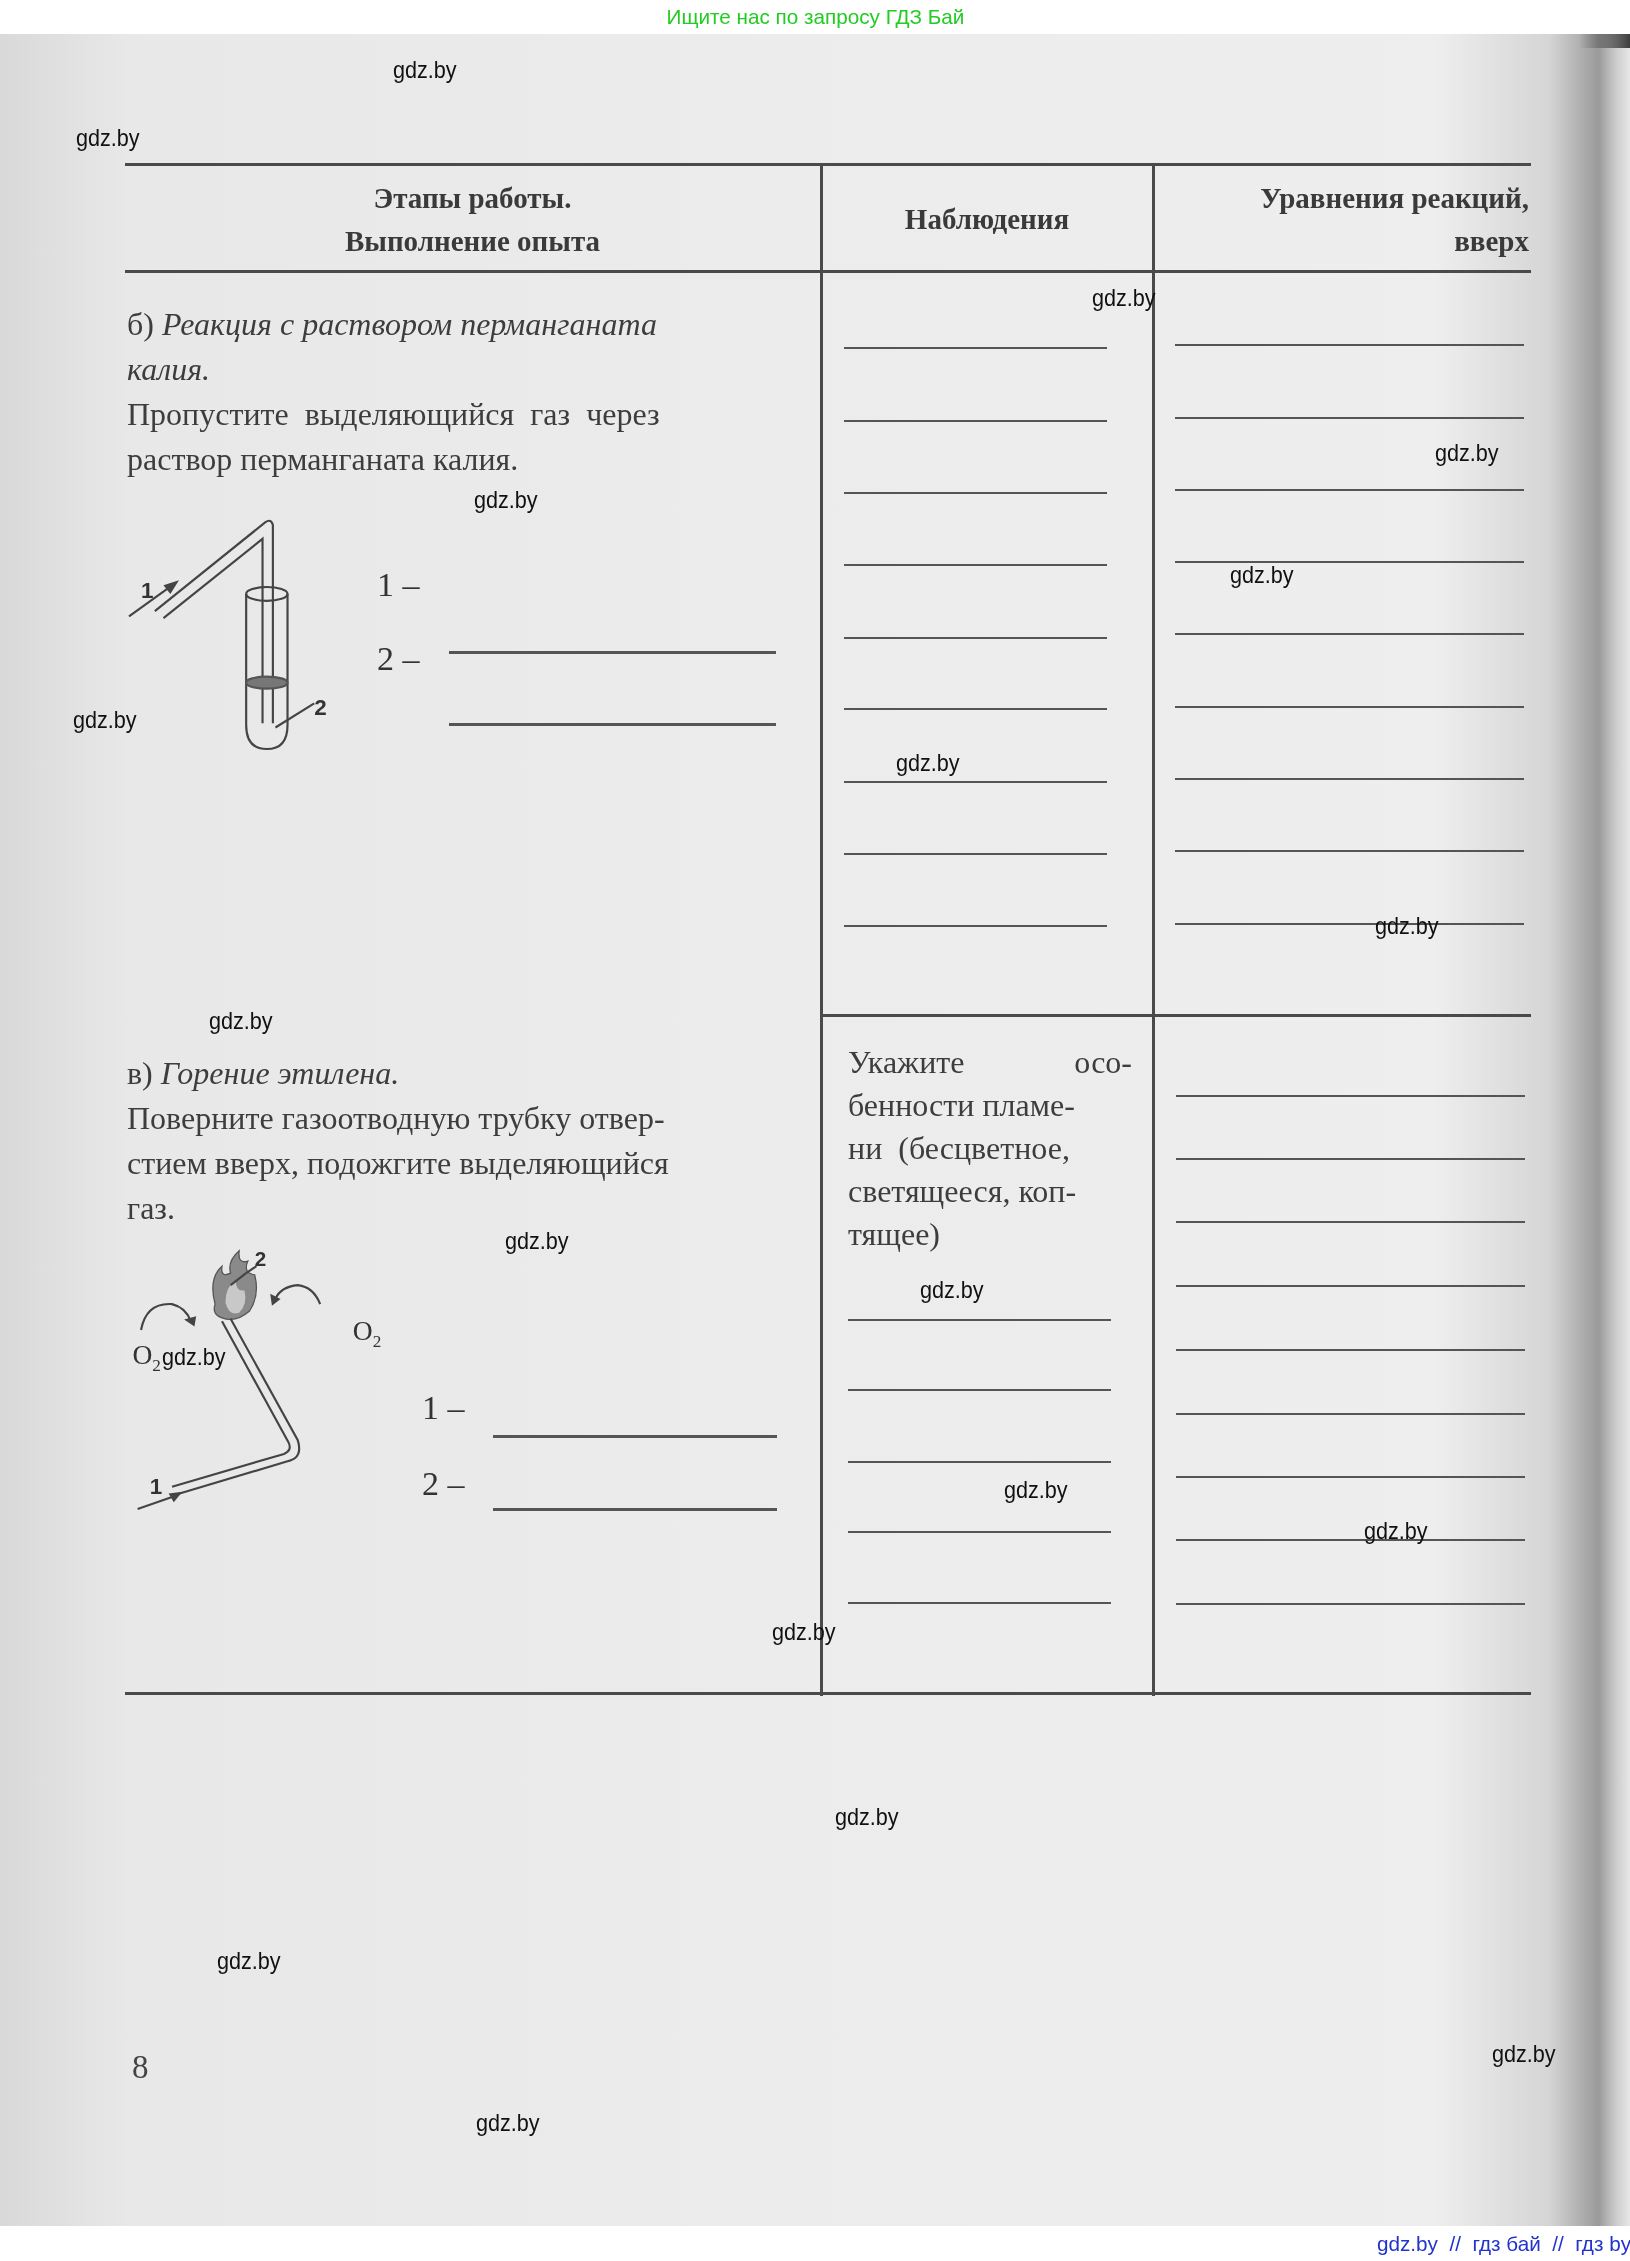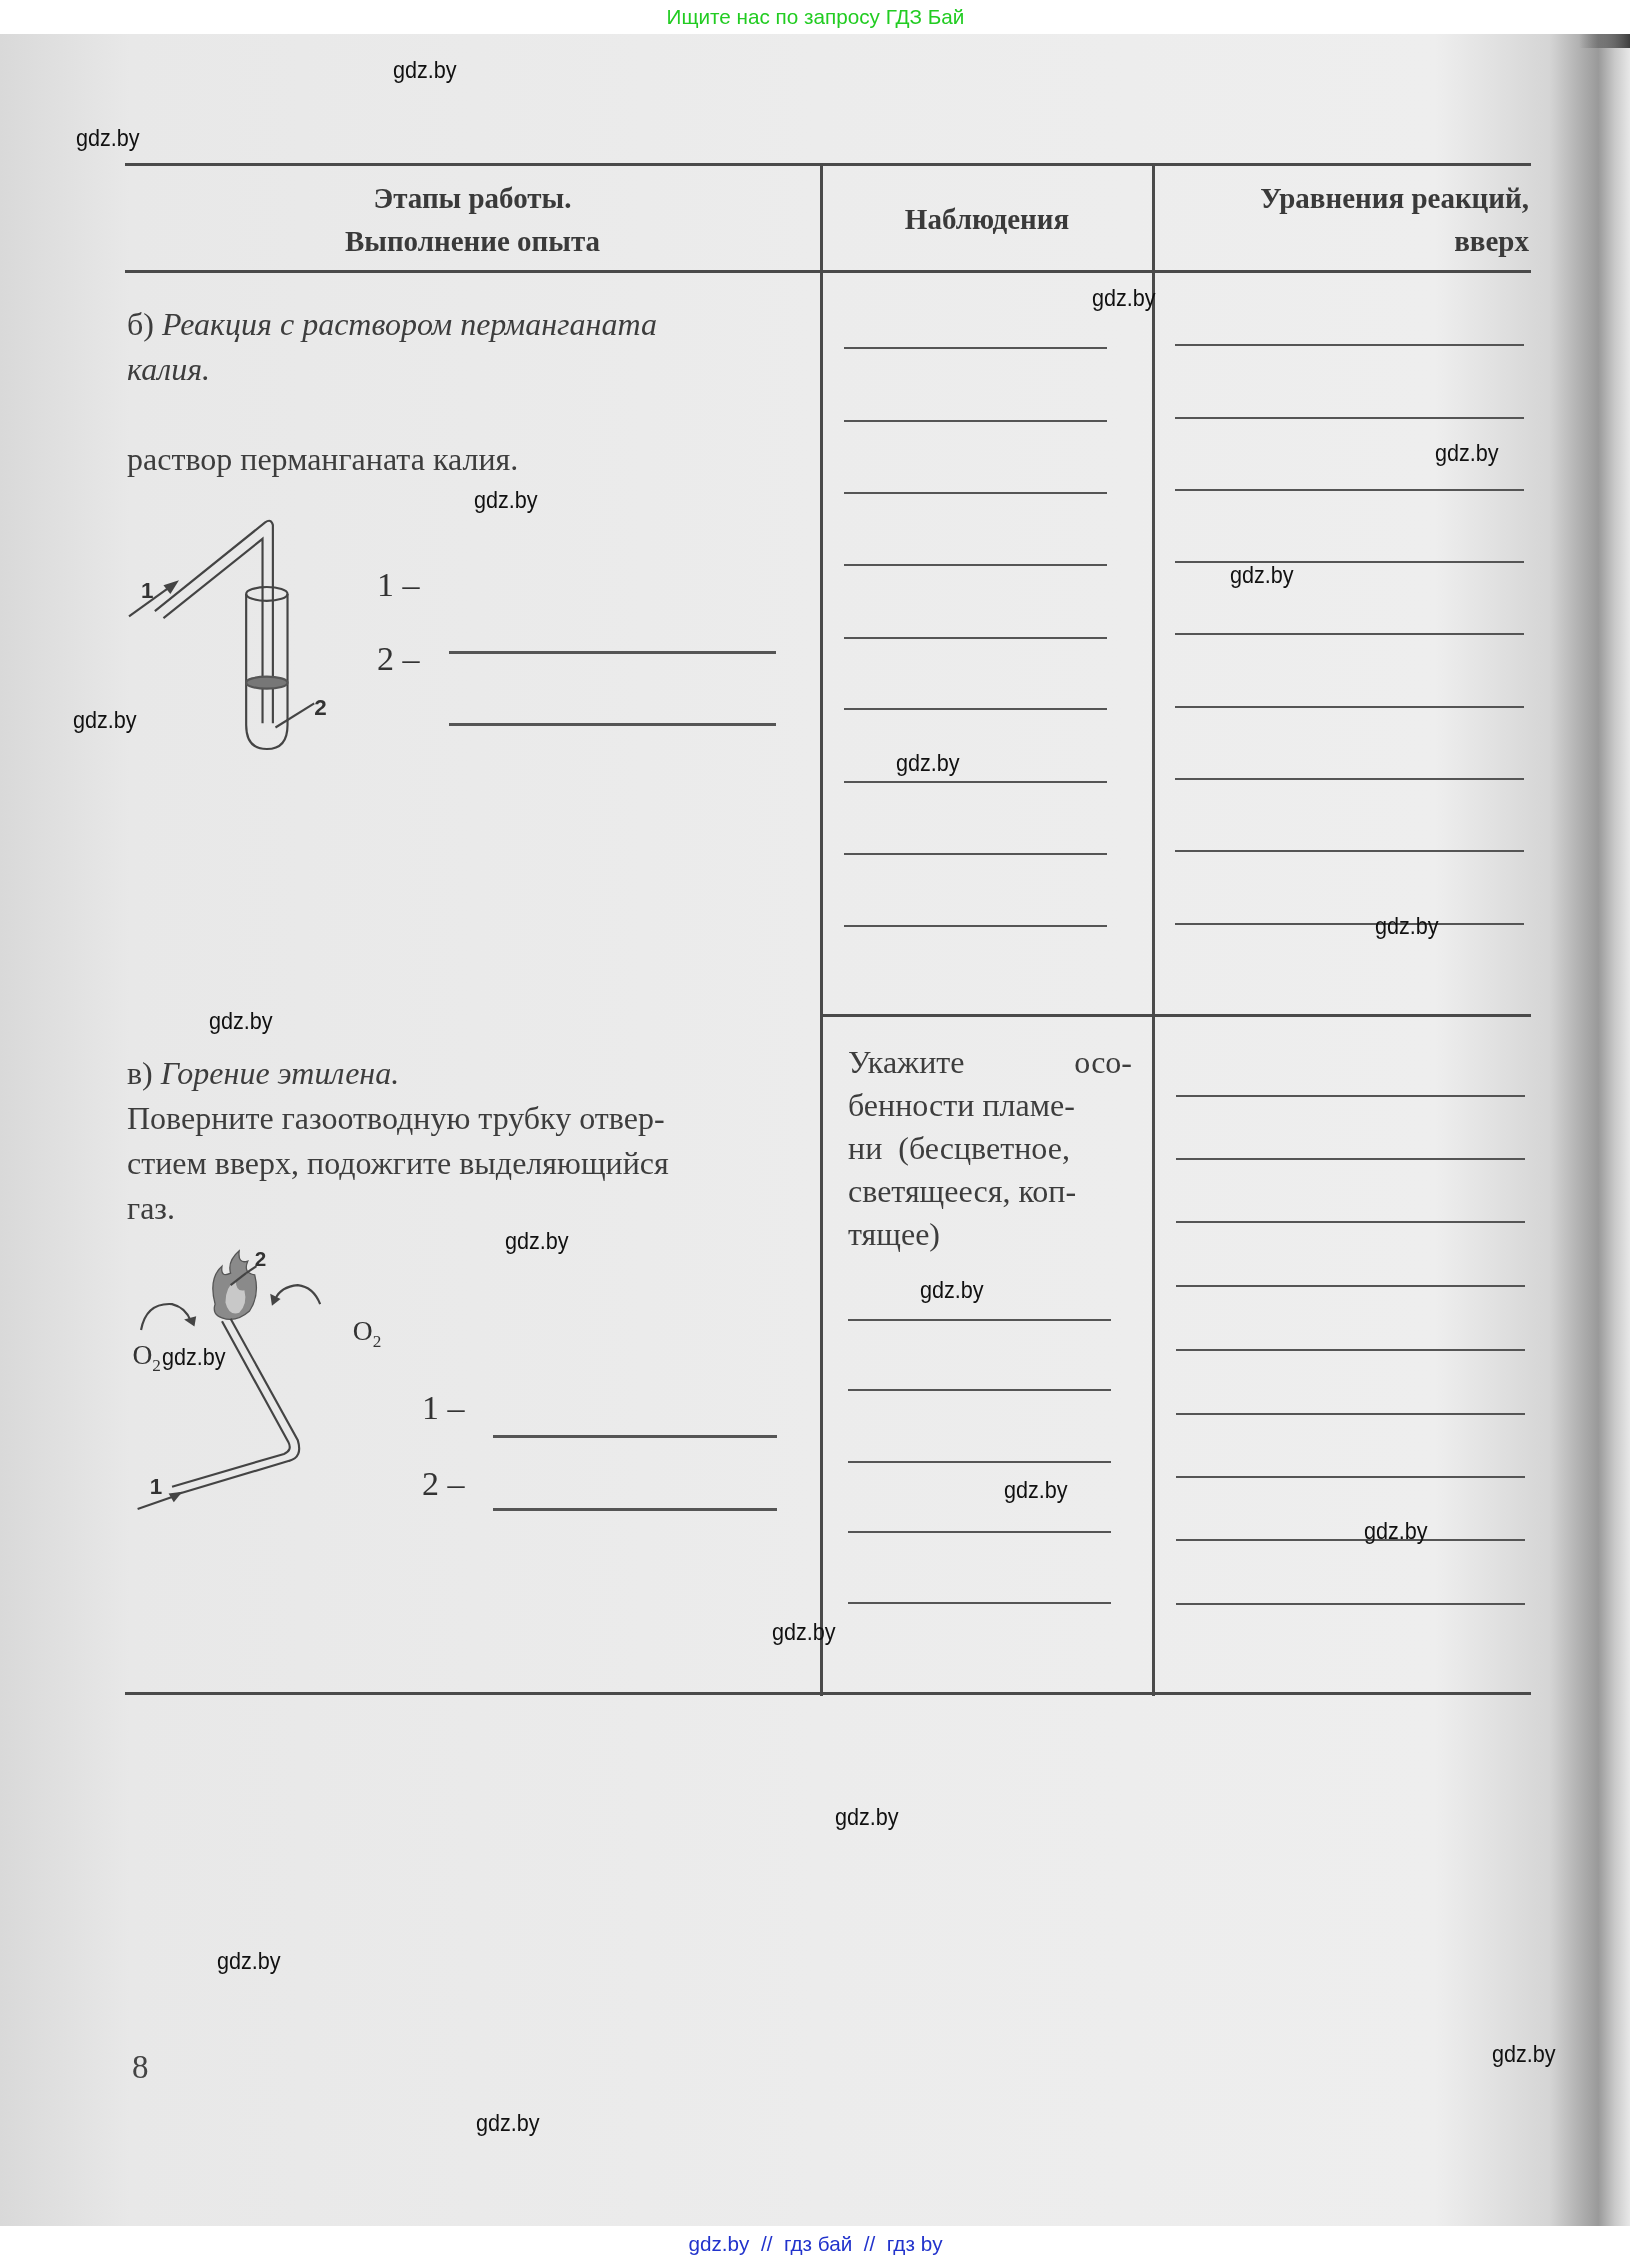--- a/index.html
+++ b/index.html
@@ -9,21 +9,21 @@
       font-family: "Liberation Serif", "DejaVu Serif", serif;
       color: #3a3a3a;
     }
     .top-banner {
       position: absolute; left: 0; top: 0; width: 1631px; height: 34px;
       text-align: center; font-family: "Liberation Sans", sans-serif;
       font-size: 20.7px; line-height: 34px; color: #22cc22;
     }
     .bottom-banner {
       position: absolute; left: 0; top: 2227px; width: 1631px; height: 34px;
-      text-align: center; font-family: "Liberation Sans", sans-serif;
+      text-align: right; font-family: "Liberation Sans", sans-serif;
       font-size: 20.7px; line-height: 34px; color: #2233cc;
     }
     .page {
       position: absolute; left: 0; top: 34px; width: 1631px; height: 2192px;
       background: linear-gradient(90deg, #d9d9d9 0%, #e8e8e8 8%, #ececec 50%, #eeeeee 88%, #d5d5d5 95%, #9a9a9a 98%, #c9c9c9 99%, #eaeaea 100%);
       overflow: hidden;
     }
     .page-edge-top {
       position: absolute; right: 0; top: 34px; width: 52px; height: 13.8px;
       background: linear-gradient(90deg, rgba(40,40,40,0) 0%, #3a3a3a 100%);
@@ -68,20 +68,21 @@
   <div class="hdr" style="left:1155px; top:143px; width:374px; text-align:right;">
     <div>Уравнения реакций,</div>
     <div>вверх</div>
   </div>
 
   <div class="txt" style="left:127px; top:258px; width:689px;">
     <span>б)</span>
     <span class="it">Реакция с раствором перманганата</span>
   </div>
   <div class="txt it" style="left:127px; top:303px;">калия.</div>
+  <div class="txt" style="left:127px; top:348px; white-space:pre;">Пропустите  выделяющийся  газ  через</div>
   <div class="txt" style="left:127px; top:393px;">раствор перманганата калия.</div>
 
   <svg style="left:129px; top:465px;" width="224" height="276" viewBox="0 0 260 320">
     <g fill="none" stroke="#444" stroke-width="2.5">
 
       <path d="M 30 130 L 158 27 Q 165 22 167 30 L 167 260"></path>
       <path d="M 40 138 L 155 46 L 155 260"></path>
 
       <ellipse cx="160" cy="110" rx="24" ry="8"></ellipse>
       <path d="M 136 110 L 136 262 Q 136 290 160 290 Q 184 290 184 262 L 184 110"></path>

